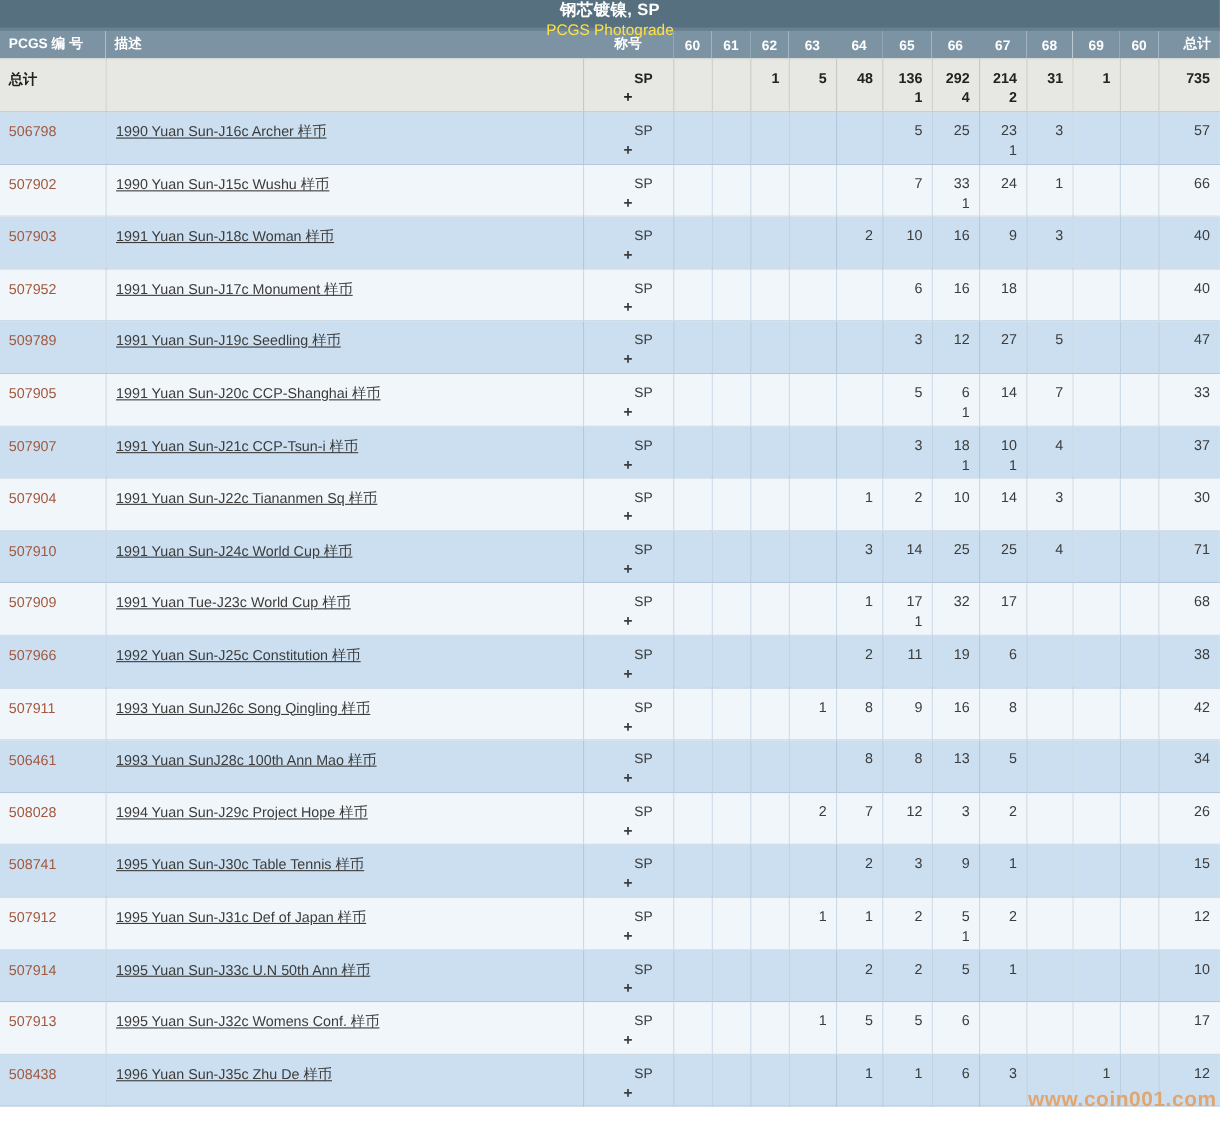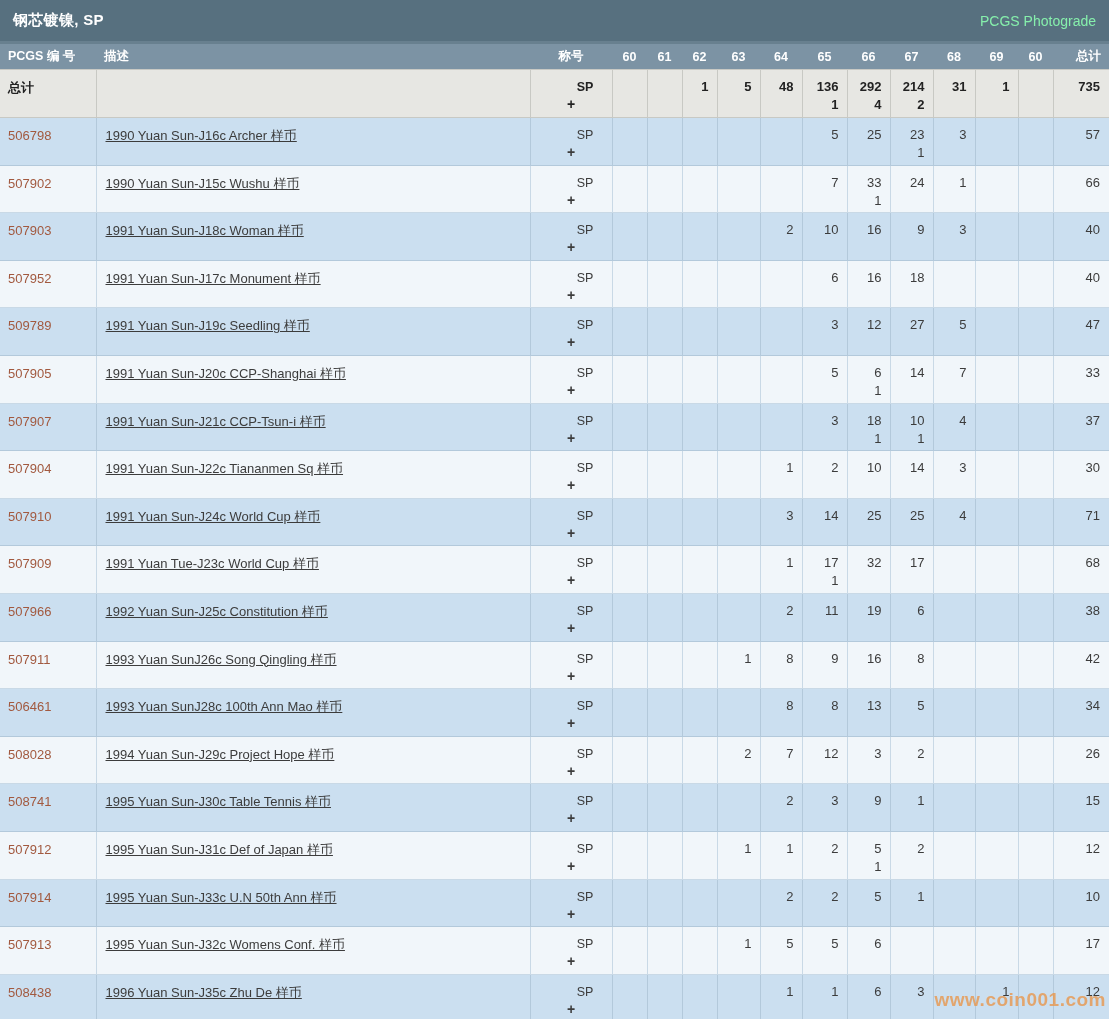--- a/index.html
+++ b/index.html
@@ -6,26 +6,26 @@
     --title_bar:#57707F; --header_row:#7C93A4; --summary_row_bg:#E7E7E3;
     --row_blue:#CBDFF0; --row_white:#F1F6FA; --link:#A2593F;
     --watermark:#E9964A; --text:#3C3C3C;
   }
   html,body{margin:0;padding:0;}
   body{
     width:1109px;height:1019px;overflow:hidden;position:relative;
     background:#fff;font-family:"Liberation Sans","DejaVu Sans",sans-serif;
   }
   .title-bar{
-    height:44px;background:var(--title_bar);border-bottom:3px solid #68808F;
+    height:28px;background:var(--title_bar);border-bottom:3px solid #68808F;
     display:flex;align-items:center;justify-content:space-between;
-    padding:0 13px;box-sizing:border-box;
+    padding:0 13px;box-sizing:border-box;flex-direction:column;
   }
   .title{color:#FFFFFF;font-weight:bold;font-size:15px;letter-spacing:.3px;}
-  .photograde{color:#86efac;font-size:14px;text-decoration:none;cursor:pointer;}
+  .photograde{color:#fde047;font-size:14px;text-decoration:none;cursor:pointer;}
   table{border-collapse:collapse;table-layout:fixed;width:1109px;}
   thead th{
     background:var(--header_row);color:#fff;font-size:12.5px;font-weight:bold;
     height:25px;padding:0 8px;text-align:center;white-space:nowrap;overflow:hidden;
   }
   th.a-left{text-align:left;}
   th.a-right{text-align:right;}
   tbody tr{height:47.6px;}
   tbody tr.total-row{height:48px;}
   tbody td{

